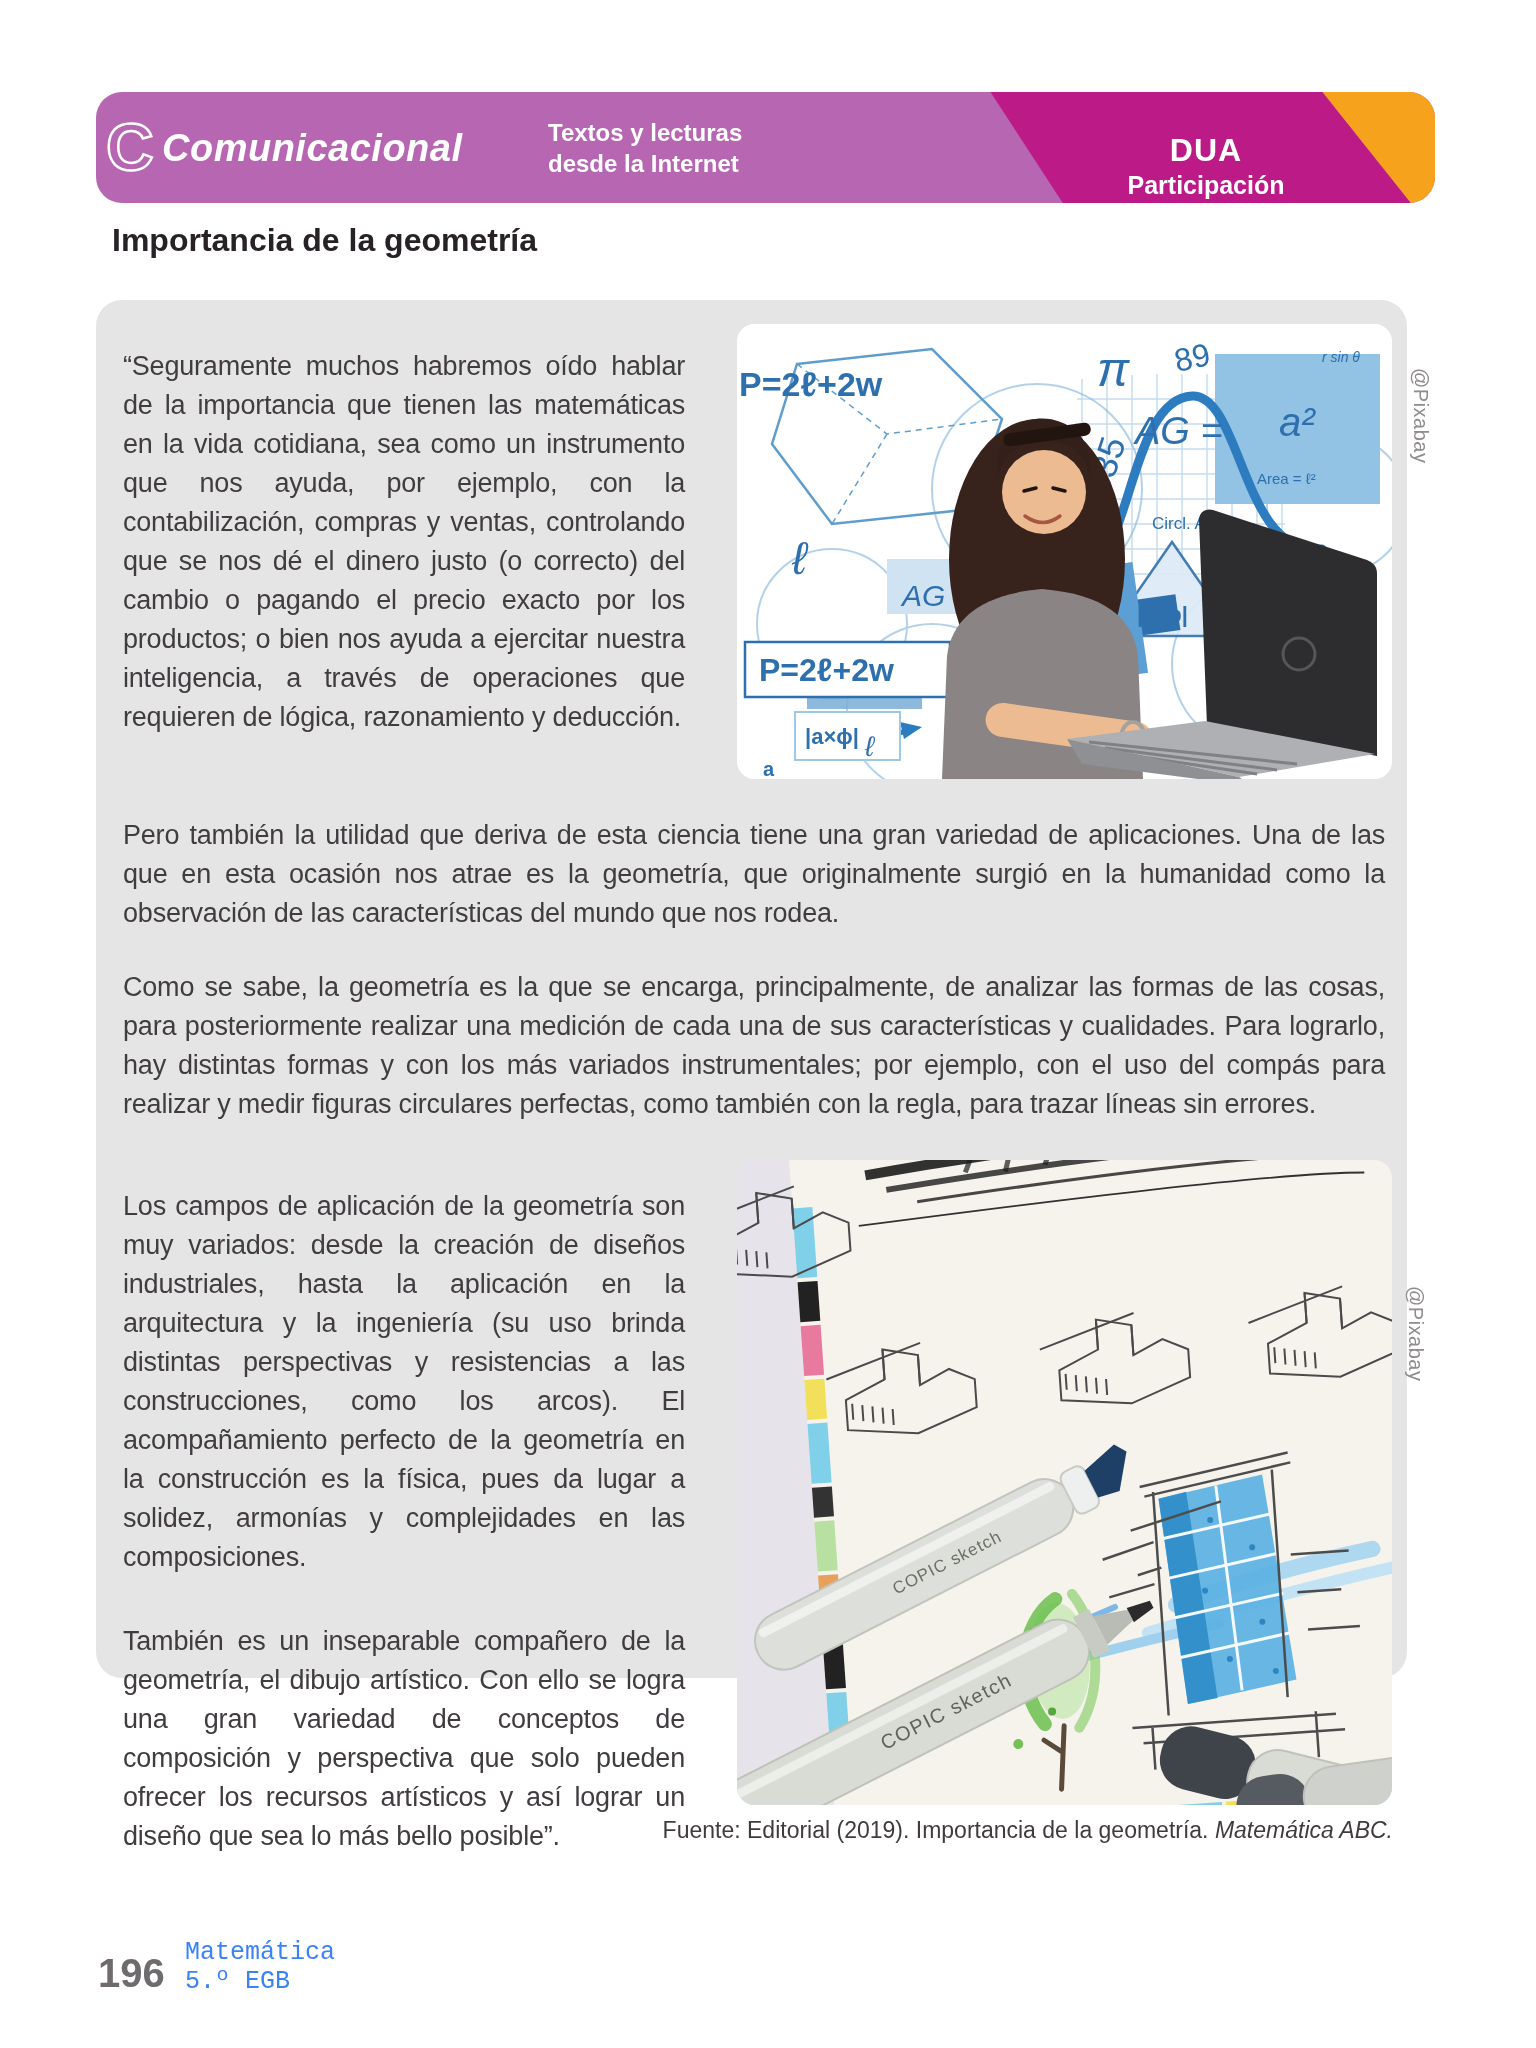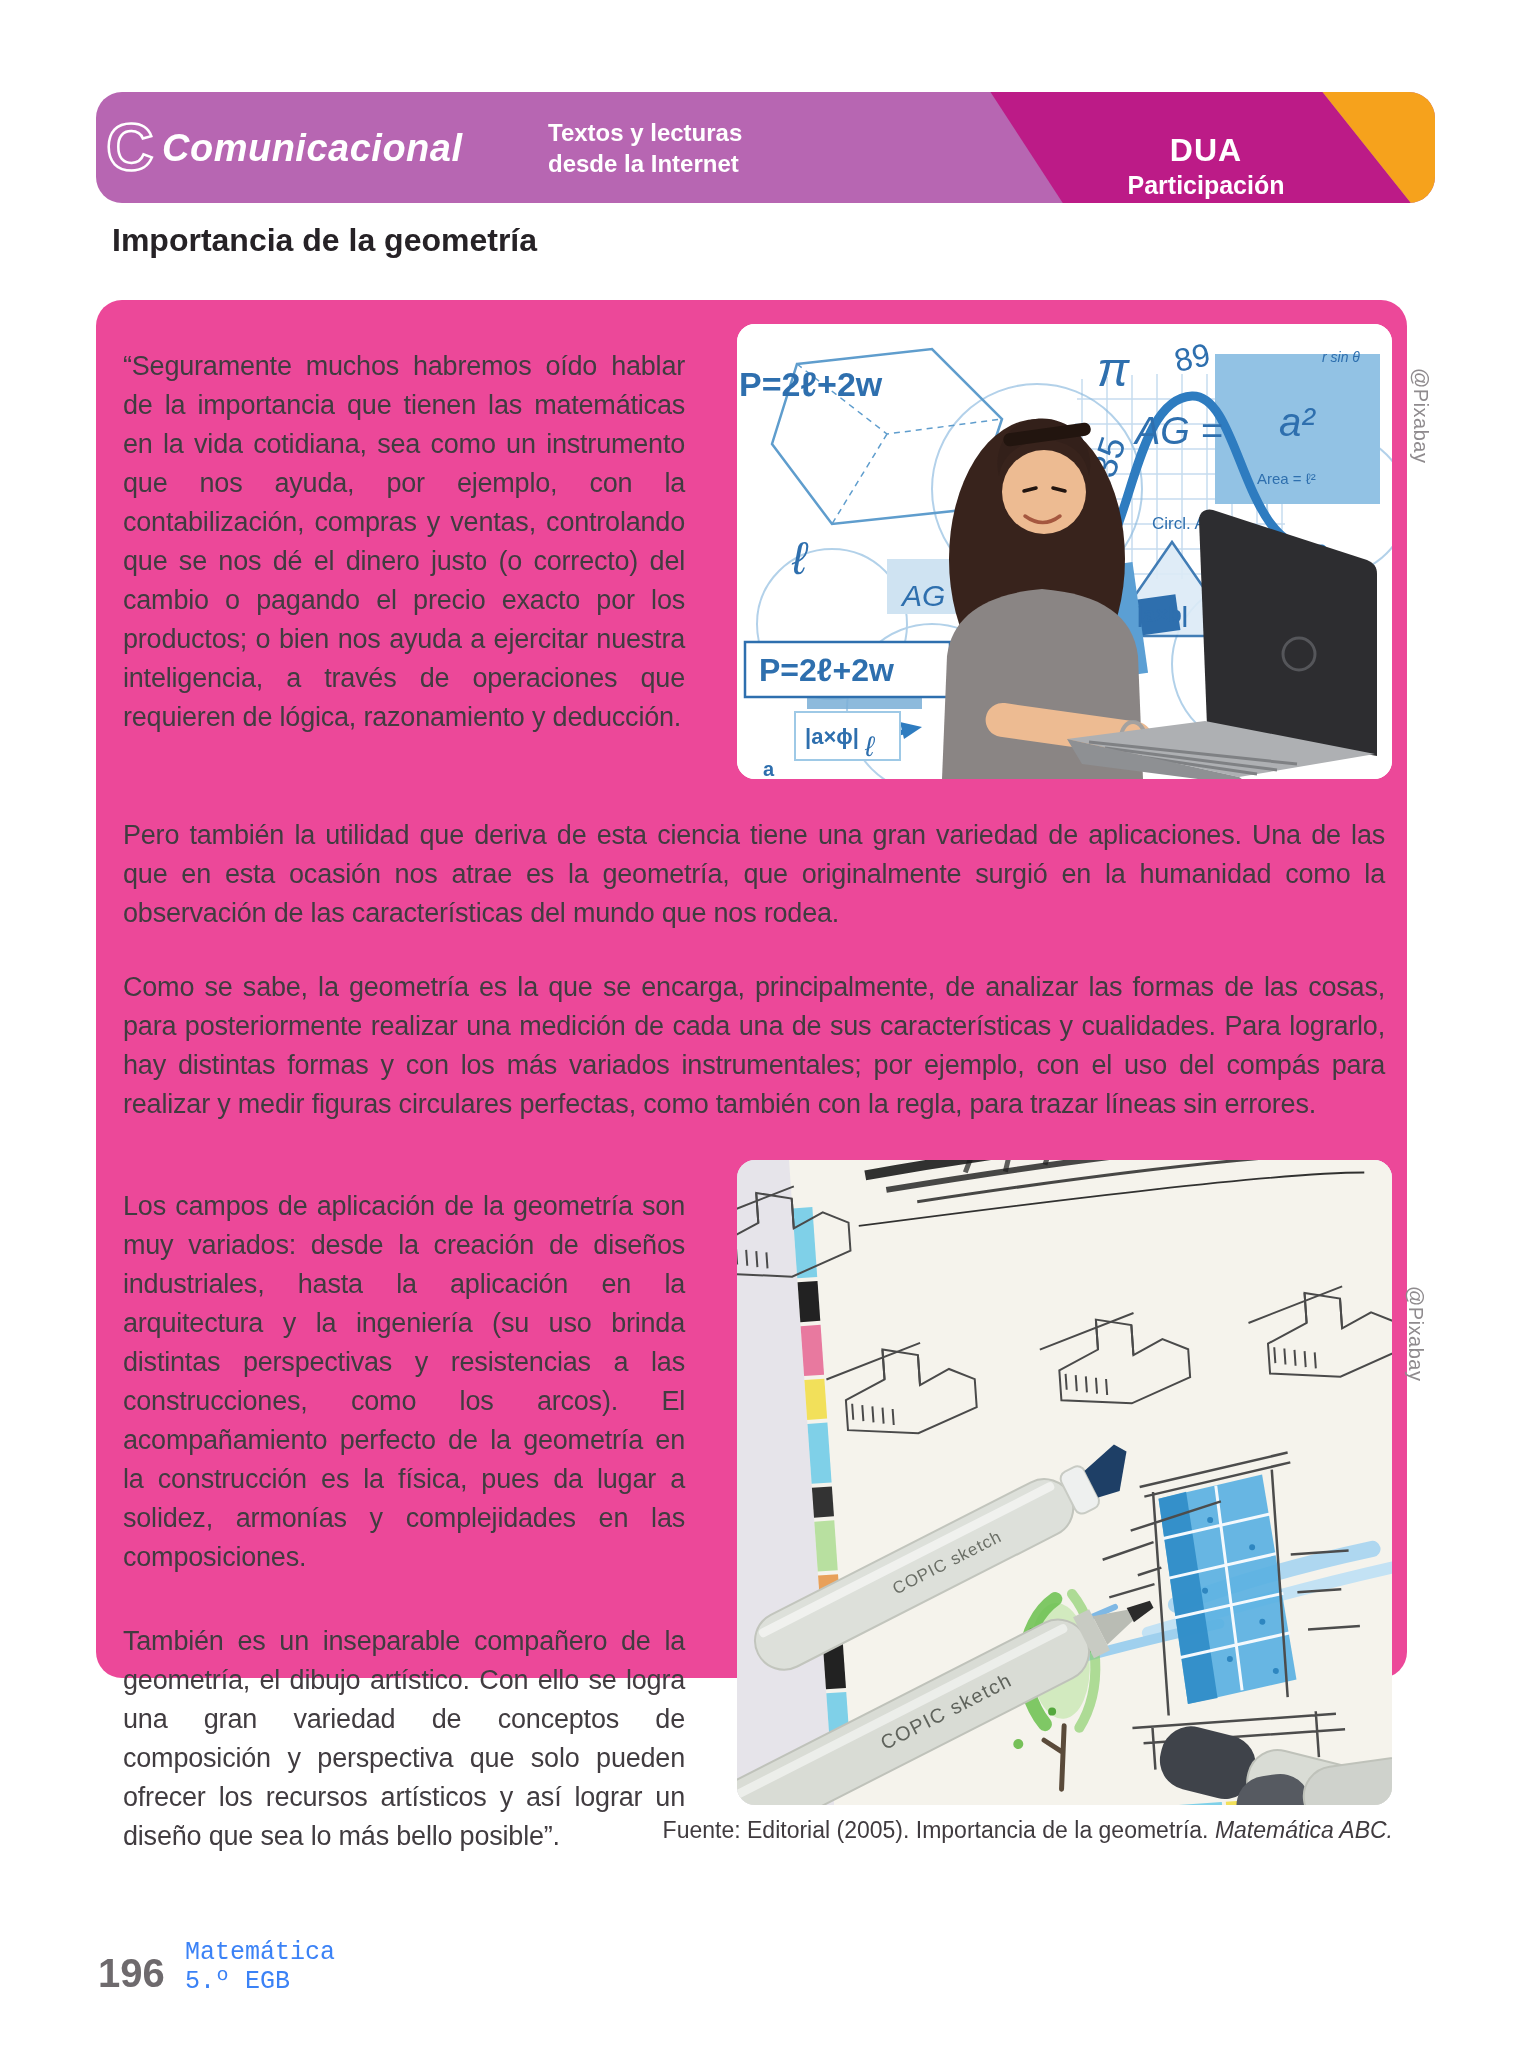--- a/index.html
+++ b/index.html
@@ -26,21 +26,21 @@
   .dua-block{left:980px;width:260px;top:50%;transform:translateY(-50%);
     text-align:center;color:#ffffff;}
   .dua-title{font-size:32px;font-weight:700;letter-spacing:1px;margin-top:35px;}
   .dua-sub{font-size:25px;font-weight:700;margin-top:2px;}
 
   
   .page-title{left:112px;top:222px;font-size:32px;font-weight:700;color:#262226;}
 
   
   .reading-box{left:96px;top:300px;width:1311px;height:1378px;
-    background:#ec4899;border-radius:26px;}
+    background:#e5e5e5;border-radius:26px;}
   .para{position:absolute;color:#413c40;font-size:27px;line-height:39px;
     text-align:justify;font-weight:300;letter-spacing:-0.2px;}
   .p1{left:27px;top:20px;width:562px;}
   .p2{left:27px;top:496px;width:1262px;margin-top:20px;}
   .p3{left:27px;top:641px;width:1262px;}
   .p4{left:27px;top:860px;width:562px;}
   .p5{left:27px;top:1295px;width:562px;}
 
   .photo{position:absolute;border-radius:18px;overflow:hidden;}
   .photo1{left:641px;top:24px;width:655px;height:455px;background:#ffffff;}
@@ -289,21 +289,21 @@
         <rect x="90" y="2" width="220" height="62" rx="30" fill="#d9dcd5" stroke="#bfc2ba" stroke-width="2"></rect>
       </g>
       <g transform="translate(555,612) rotate(-8)">
         <rect x="-60" y="0" width="74" height="62" rx="30" fill="#565a61"></rect>
         <rect x="8" y="0" width="150" height="60" rx="30" fill="#cfd2cc" stroke="#bfc2ba" stroke-width="2"></rect>
       </g>
     </svg>
   </div>
 
   <div class="citation">
-    <div><span>Fuente: Editorial (2005). Importancia de la geometría. </span><span class="it">Matemática ABC.</span></div>
+    <div><span>Fuente: Editorial (2019). Importancia de la geometría. </span><span class="it">Matemática ABC.</span></div>
   </div>
 </div>
 
 <div class="credit credit1">@Pixabay</div>
 <div class="credit credit2">@Pixabay</div>
 
 <div class="abs footer-num">196</div>
 <div class="abs footer-label">
   <div>Matemática</div>
   <div>5.º EGB</div>

